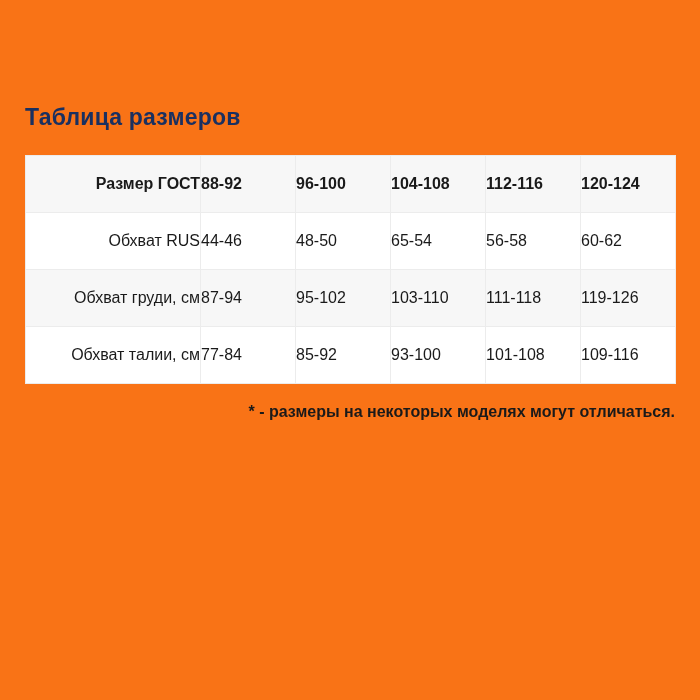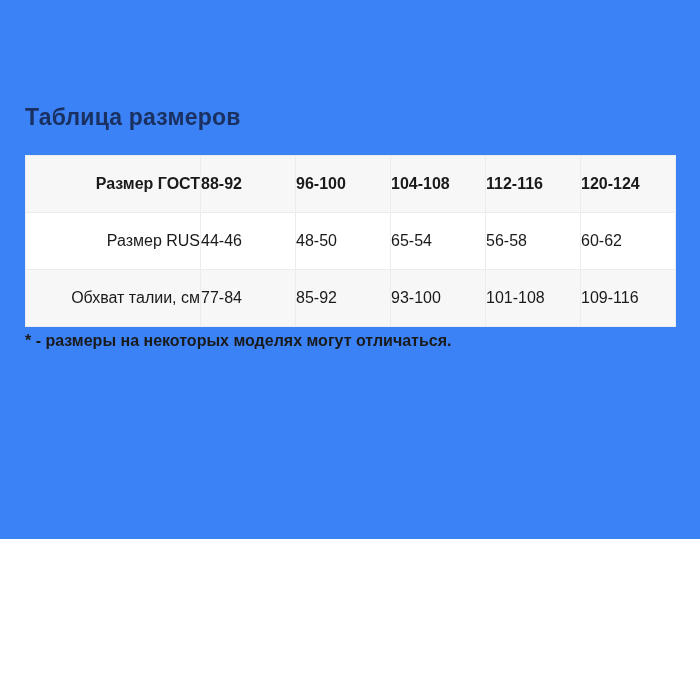--- a/index.html
+++ b/index.html
@@ -4,22 +4,22 @@
 <style>
   html, body {
     margin: 0;
     padding: 0;
     background: #ffffff;
     font-family: "Liberation Sans", "DejaVu Sans", sans-serif;
   }
   .page {
     position: relative;
     width: 700px;
-    height: 539px;
-    background: #3b82f6;
+    height: 700px;
+    background: #f97316;
     overflow: hidden;
   }
   .content {
     position: absolute;
     left: 25px;
     top: 104px;
     width: 650px;
   }
   .page-title {
     font-size: 23px;
@@ -44,24 +44,25 @@
     vertical-align: middle;
   }
   table.size-table td.label-cell {
     text-align: right;
     padding-left: 25px;
   }
   table.size-table tr:nth-child(odd) { background: #f7f7f7; }
   table.size-table tr:nth-child(even) { background: #ffffff; }
   table.size-table tr.bold-row td { font-weight: 700; }
   .footnote {
-    margin-top: 5px;
+    margin-top: 19px;
     font-size: 16px;
     font-weight: 700;
     color: #1a1a1a;
+    text-align: right;
   }
 </style>
 </head>
 <body>
 
 <div class="page">
   <div class="content">
 
     <h2 class="page-title">Таблица размеров</h2>
 
@@ -77,26 +78,34 @@
       <tbody>
         <tr class="bold-row">
           <td class="label-cell">Размер ГОСТ</td>
           <td>88-92</td>
           <td>96-100</td>
           <td>104-108</td>
           <td>112-116</td>
           <td>120-124</td>
         </tr>
         <tr>
-          <td class="label-cell">Размер RUS</td>
+          <td class="label-cell">Обхват RUS</td>
           <td>44-46</td>
           <td>48-50</td>
           <td>65-54</td>
           <td>56-58</td>
           <td>60-62</td>
+        </tr>
+        <tr>
+          <td class="label-cell">Обхват груди, см</td>
+          <td>87-94</td>
+          <td>95-102</td>
+          <td>103-110</td>
+          <td>111-118</td>
+          <td>119-126</td>
         </tr>
         <tr>
           <td class="label-cell">Обхват талии, см</td>
           <td>77-84</td>
           <td>85-92</td>
           <td>93-100</td>
           <td>101-108</td>
           <td>109-116</td>
         </tr>
       </tbody>

